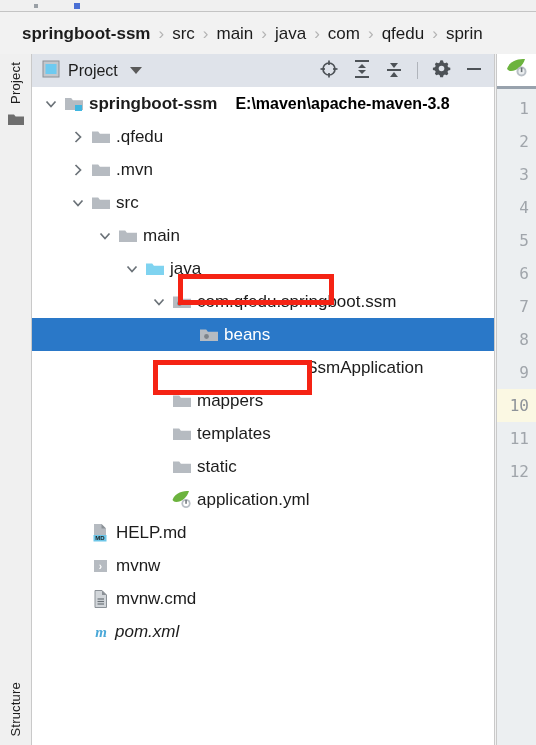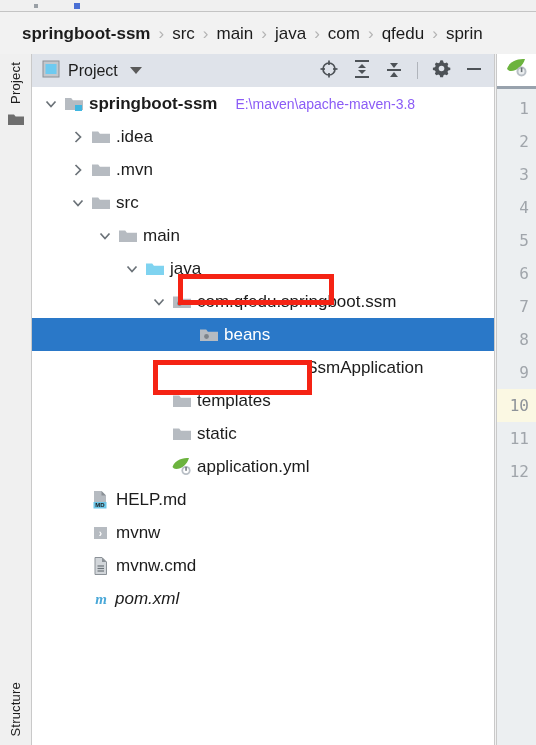--- a/index.html
+++ b/index.html
@@ -99,21 +99,21 @@
   .arrow svg { display: block; }
   .ico {
     position: absolute; width: 20px; height: 20px;
   }
   .lbl {
     font-size: 17px; color: #1c1c1c;
     position: absolute;
   }
   .lbl.bold { font-weight: bold; }
   .path {
-    font-size: 14px; color: #8b5cf6; position: absolute;
+    font-size: 16px; color: #000000; position: absolute; font-weight: bold;
   }
 
   
   .redbox {
     position: absolute; border: 5px solid #f52314; pointer-events: none;
   }
   .redbox.filled { background: #ffffff; }
 
   
   .gutter-wrap {
@@ -246,21 +246,21 @@
         </div>
         <div class="row">
           <span class="arrow" style="left: 37px;">
             <svg width="18" height="18" viewBox="0 0 18 18">
               <polyline points="6.5,4 11.5,9 6.5,14" fill="none" stroke="#6b7278" stroke-width="1.7"></polyline>
             </svg>
           </span>
           <span class="ico" style="left: 59px;"><svg width="20" height="20" viewBox="0 0 20 20">
               <path d="M1 4.5h6.2l1.7 2.2H19V16H1z" fill="#b6bbc1"></path>
             </svg></span>
-          <span class="lbl" style="left: 84px;">.idea</span>
+          <span class="lbl" style="left: 84px;">.qfedu</span>
         </div>
         <div class="row">
           <span class="arrow" style="left: 37px;">
             <svg width="18" height="18" viewBox="0 0 18 18">
               <polyline points="6.5,4 11.5,9 6.5,14" fill="none" stroke="#6b7278" stroke-width="1.7"></polyline>
             </svg>
           </span>
           <span class="ico" style="left: 59px;"><svg width="20" height="20" viewBox="0 0 20 20">
               <path d="M1 4.5h6.2l1.7 2.2H19V16H1z" fill="#b6bbc1"></path>
             </svg></span>
@@ -321,20 +321,26 @@
         <div class="row">
           <span class="ico" style="left: 167px;"><svg width="20" height="20" viewBox="0 0 20 20">
               <circle cx="8.5" cy="8.5" r="6.6" fill="#3aa5c8"></circle>
               <text x="8.5" y="12" font-size="9" fill="#ffffff" text-anchor="middle" font-family="Liberation Sans">C</text>
               <path d="M12.5 2.5l4.5 2.6-4.5 2.6z" fill="#5fb65f"></path>
               <circle cx="14" cy="14.5" r="4.4" fill="#c3c8ce"></circle>
               <circle cx="14" cy="14.5" r="2.7" fill="#eceff1"></circle>
               <rect x="13.3" y="11.2" width="1.4" height="3.6" fill="#757b81"></rect>
             </svg></span>
           <span class="lbl" style="left: 192px;">SpringbootSsmApplication</span>
+        </div>
+        <div class="row">
+          <span class="ico" style="left: 140px;"><svg width="20" height="20" viewBox="0 0 20 20">
+              <path d="M1 4.5h6.2l1.7 2.2H19V16H1z" fill="#b6bbc1"></path>
+            </svg></span>
+          <span class="lbl" style="left: 165px;">mappers</span>
         </div>
         <div class="row">
           <span class="ico" style="left: 140px;"><svg width="20" height="20" viewBox="0 0 20 20">
               <path d="M1 4.5h6.2l1.7 2.2H19V16H1z" fill="#b6bbc1"></path>
             </svg></span>
           <span class="lbl" style="left: 165px;">templates</span>
         </div>
         <div class="row">
           <span class="ico" style="left: 140px;"><svg width="20" height="20" viewBox="0 0 20 20">
               <path d="M1 4.5h6.2l1.7 2.2H19V16H1z" fill="#b6bbc1"></path>

